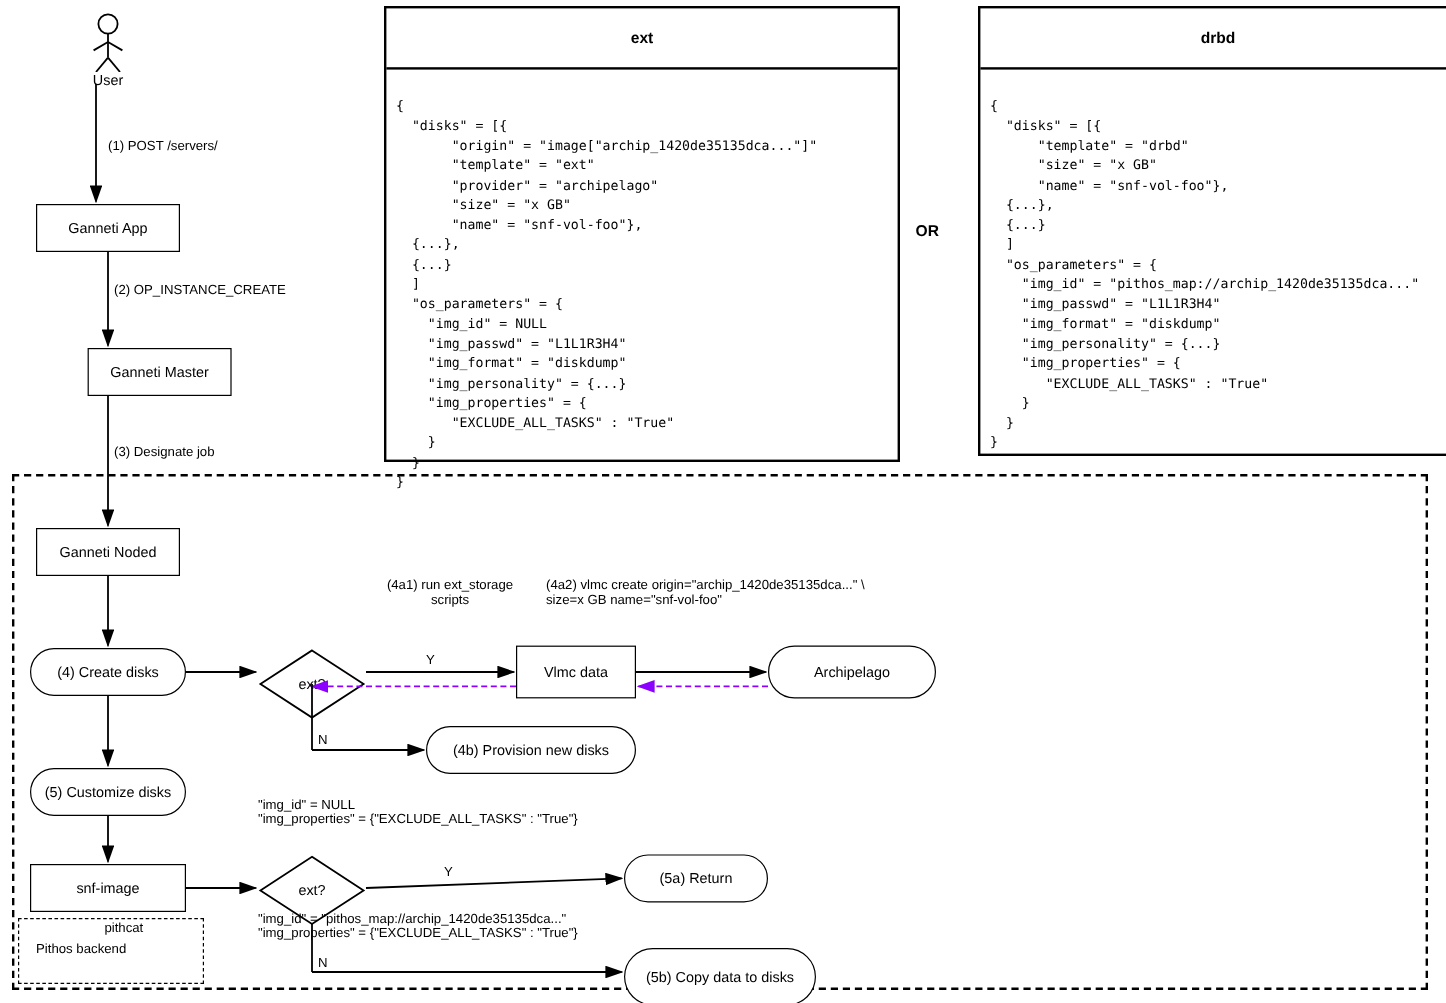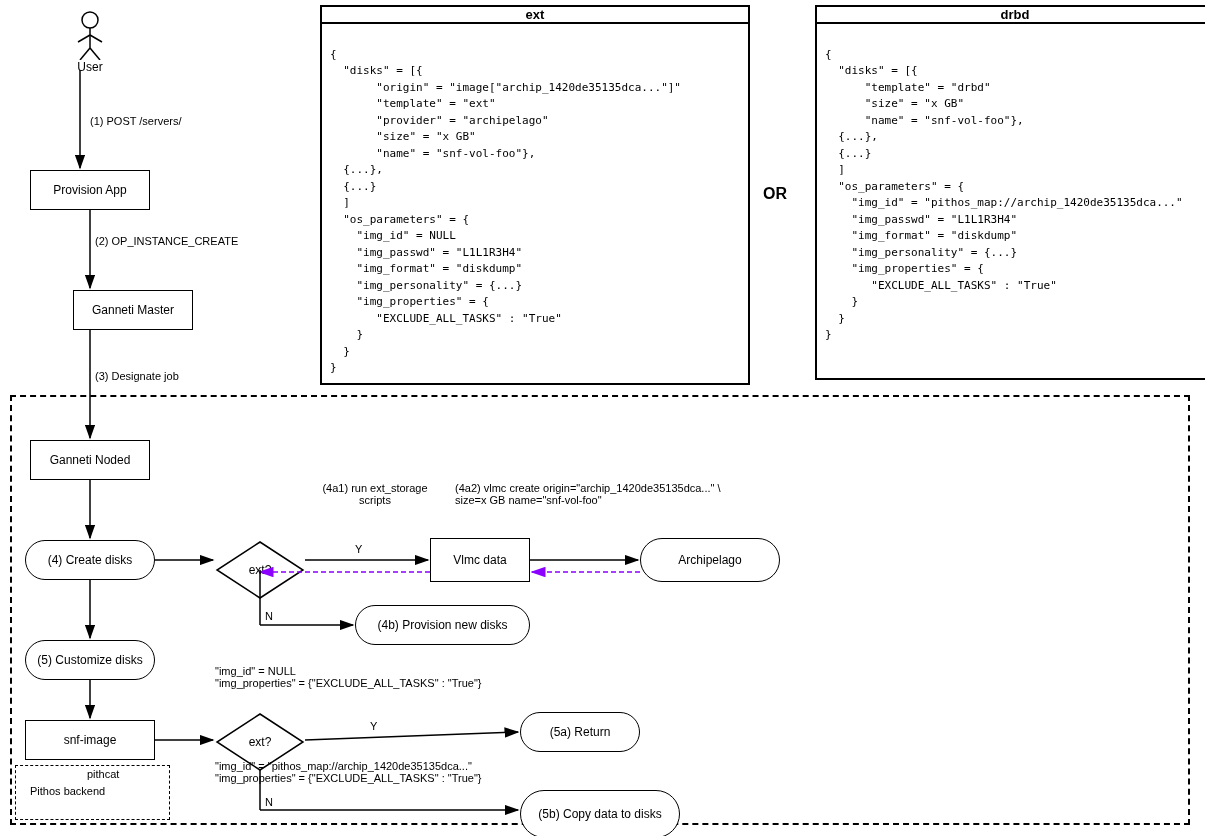--- a/index.html
+++ b/index.html
@@ -27,21 +27,21 @@
       background: #fff;
       font-family: monospace;
       font-size: 11px;
     }
 
     .box-header {
       text-align: center;
       font-weight: bold;
       font-size: 13px;
       border-bottom: 2px solid #000;
-      padding: 0;
+      padding: 17px;
       font-family: sans-serif;
     }
 
     .box-content {
       padding: 6px 8px;
       white-space: pre;
       line-height: 1.5;
     }
 
     
@@ -85,21 +85,21 @@
       border: 2px dashed #000;
       left: 10px;
       top: 395px;
       width: 1180px;
       height: 430px;
     }
 
     .or-label {
       position: absolute;
       font-family: sans-serif;
-      font-size: 16px;
+      font-size: 13px;
       font-weight: bold;
     }
 
     .annotation-text {
       position: absolute;
       font-family: sans-serif;
       font-size: 11px;
     }
 
     .dashed-rect {
@@ -171,21 +171,21 @@
     "img_properties" = {
        "EXCLUDE_ALL_TASKS" : "True"
     }
   }
 }</div>
   </div>
 
   <div class="bottom-section"></div>
 
   <div class="fc-rect" style="left:30px; top:170px; width:120px; height:40px;">
-    <span>Provision App</span>
+    <span>Ganneti App</span>
   </div>
 
   <div class="fc-rect" style="left:30px; top:290px; width:120px; height:40px;margin-left:43px;">
     <span>Ganneti Master</span>
   </div>
 
   <div class="fc-rect" style="left:30px; top:440px; width:120px; height:40px;">
     <span>Ganneti Noded</span>
   </div>
 

